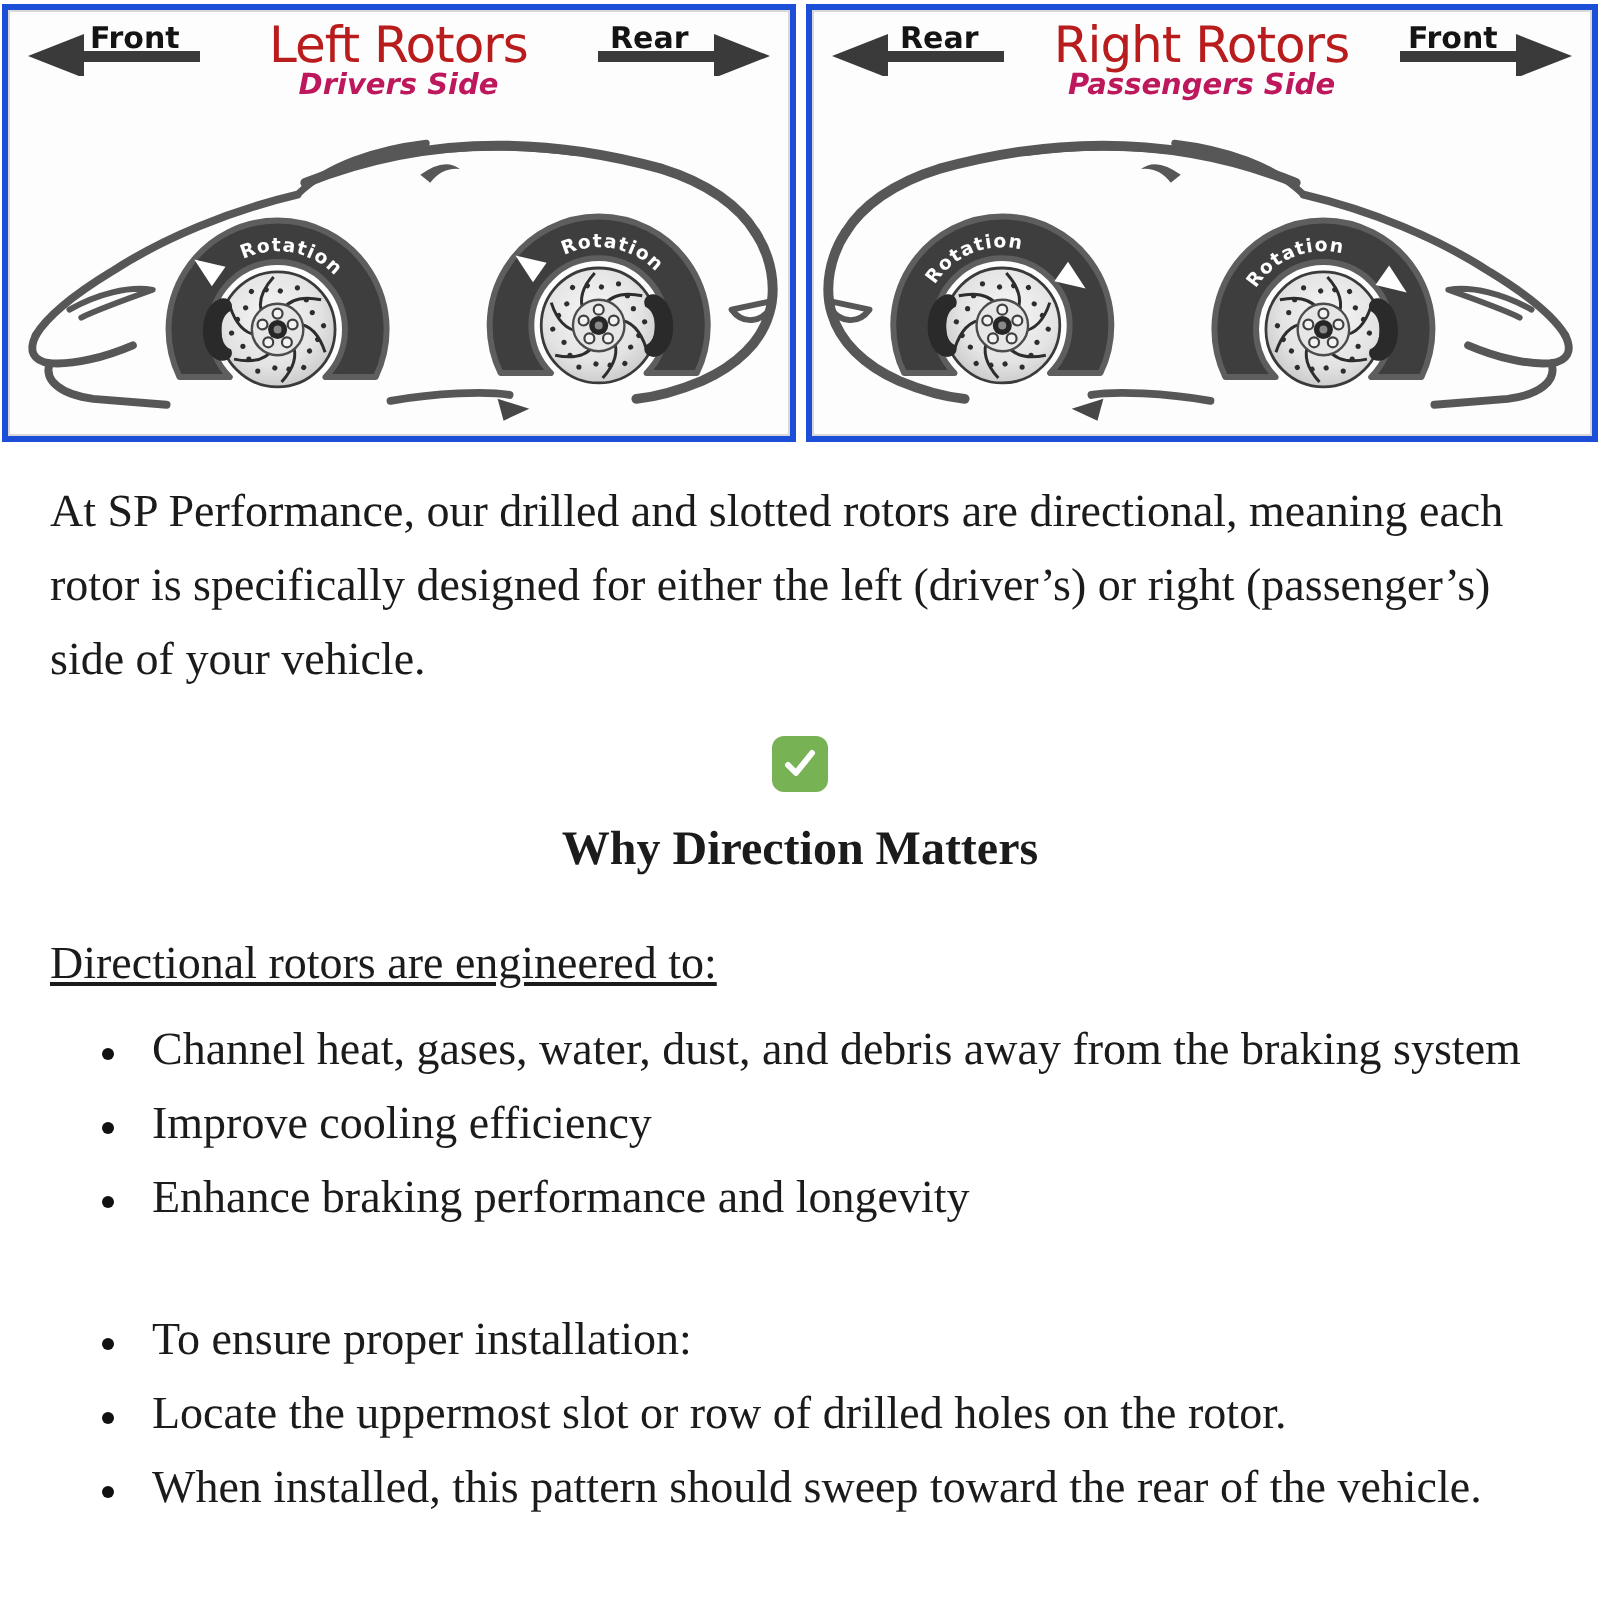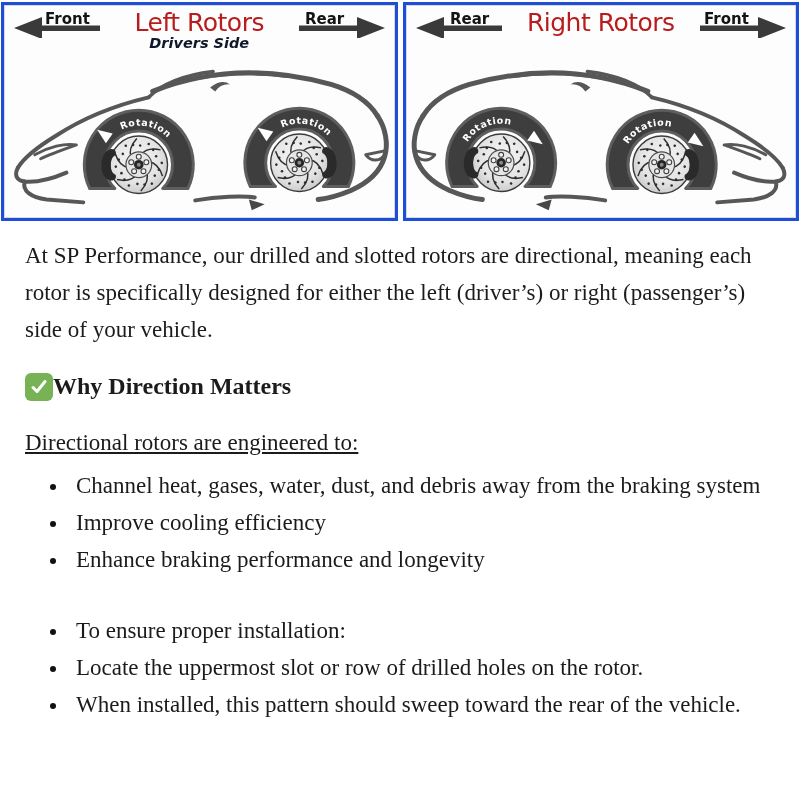--- a/index.html
+++ b/index.html
@@ -40,21 +40,21 @@
     padding-top: 5px;
     color: #b91c1c;
   }
   .panel-sub {
     text-align: center;
     font-family: "DejaVu Sans", sans-serif;
     font-weight: bold;
     font-style: italic;
     font-size: 14.5px;
     margin-top: -1px;
-    color: #0f172a;
+    color: #be185d;
   }
   .dir-arrow { position: absolute; top: 7px; }
   .dir-arrow.at-left  { left: 8px; }
   .dir-arrow.at-right { right: 8px; }
   .dir-arrow svg { display: block; }
   .dir-arrow text {
     font-family: "DejaVu Sans", sans-serif;
     font-weight: bold;
     font-size: 15px;
     fill: #141414;
@@ -73,22 +73,24 @@
     font-size: 23px;
     line-height: 37px;
   }
   .intro {
     margin: 4px 0 20px 0;
     max-width: 745px;
   }
   .sec-heading {
     display: flex;
     align-items: center;
+    gap: 11px;
     font-size: 24px;
     margin: 0 0 19px 0;
+    flex-direction: column;
   }
   .sec-heading.bold { font-weight: bold; }
   .lead { margin: 0 0 6px 0; text-decoration: underline; }
   ul.blist {
     margin: 0 0 14px 0;
     padding-left: 44px;
     max-width: 700px;
   }
   ul.blist li {
     padding-left: 7px;
@@ -217,20 +219,21 @@
   <div class="panel">
     <div class="panel-head">
       <div class="dir-arrow at-left">
         <svg width="92" height="26" viewBox="0 0 92 26">
           <polygon points="2,16 30,5 30,27 2,16" fill="#3a3a3a"></polygon>
           <rect x="28" y="13.5" width="60" height="5.5" fill="#3a3a3a"></rect>
           <text x="36" y="12">Rear</text>
         </svg>
       </div>
       <div class="panel-title">Right Rotors</div>
+      <div class="panel-sub">Passengers Side</div>
       <div class="dir-arrow at-right">
         <svg width="92" height="26" viewBox="0 0 92 26">
           <polygon points="90,16 62,5 62,27 90,16" fill="#3a3a3a"></polygon>
           <rect x="4" y="13.5" width="60" height="5.5" fill="#3a3a3a"></rect>
           <text x="8" y="12">Front</text>
         </svg>
       </div>
     </div>
 
     <svg class="car-svg" viewBox="0 0 394 167">

